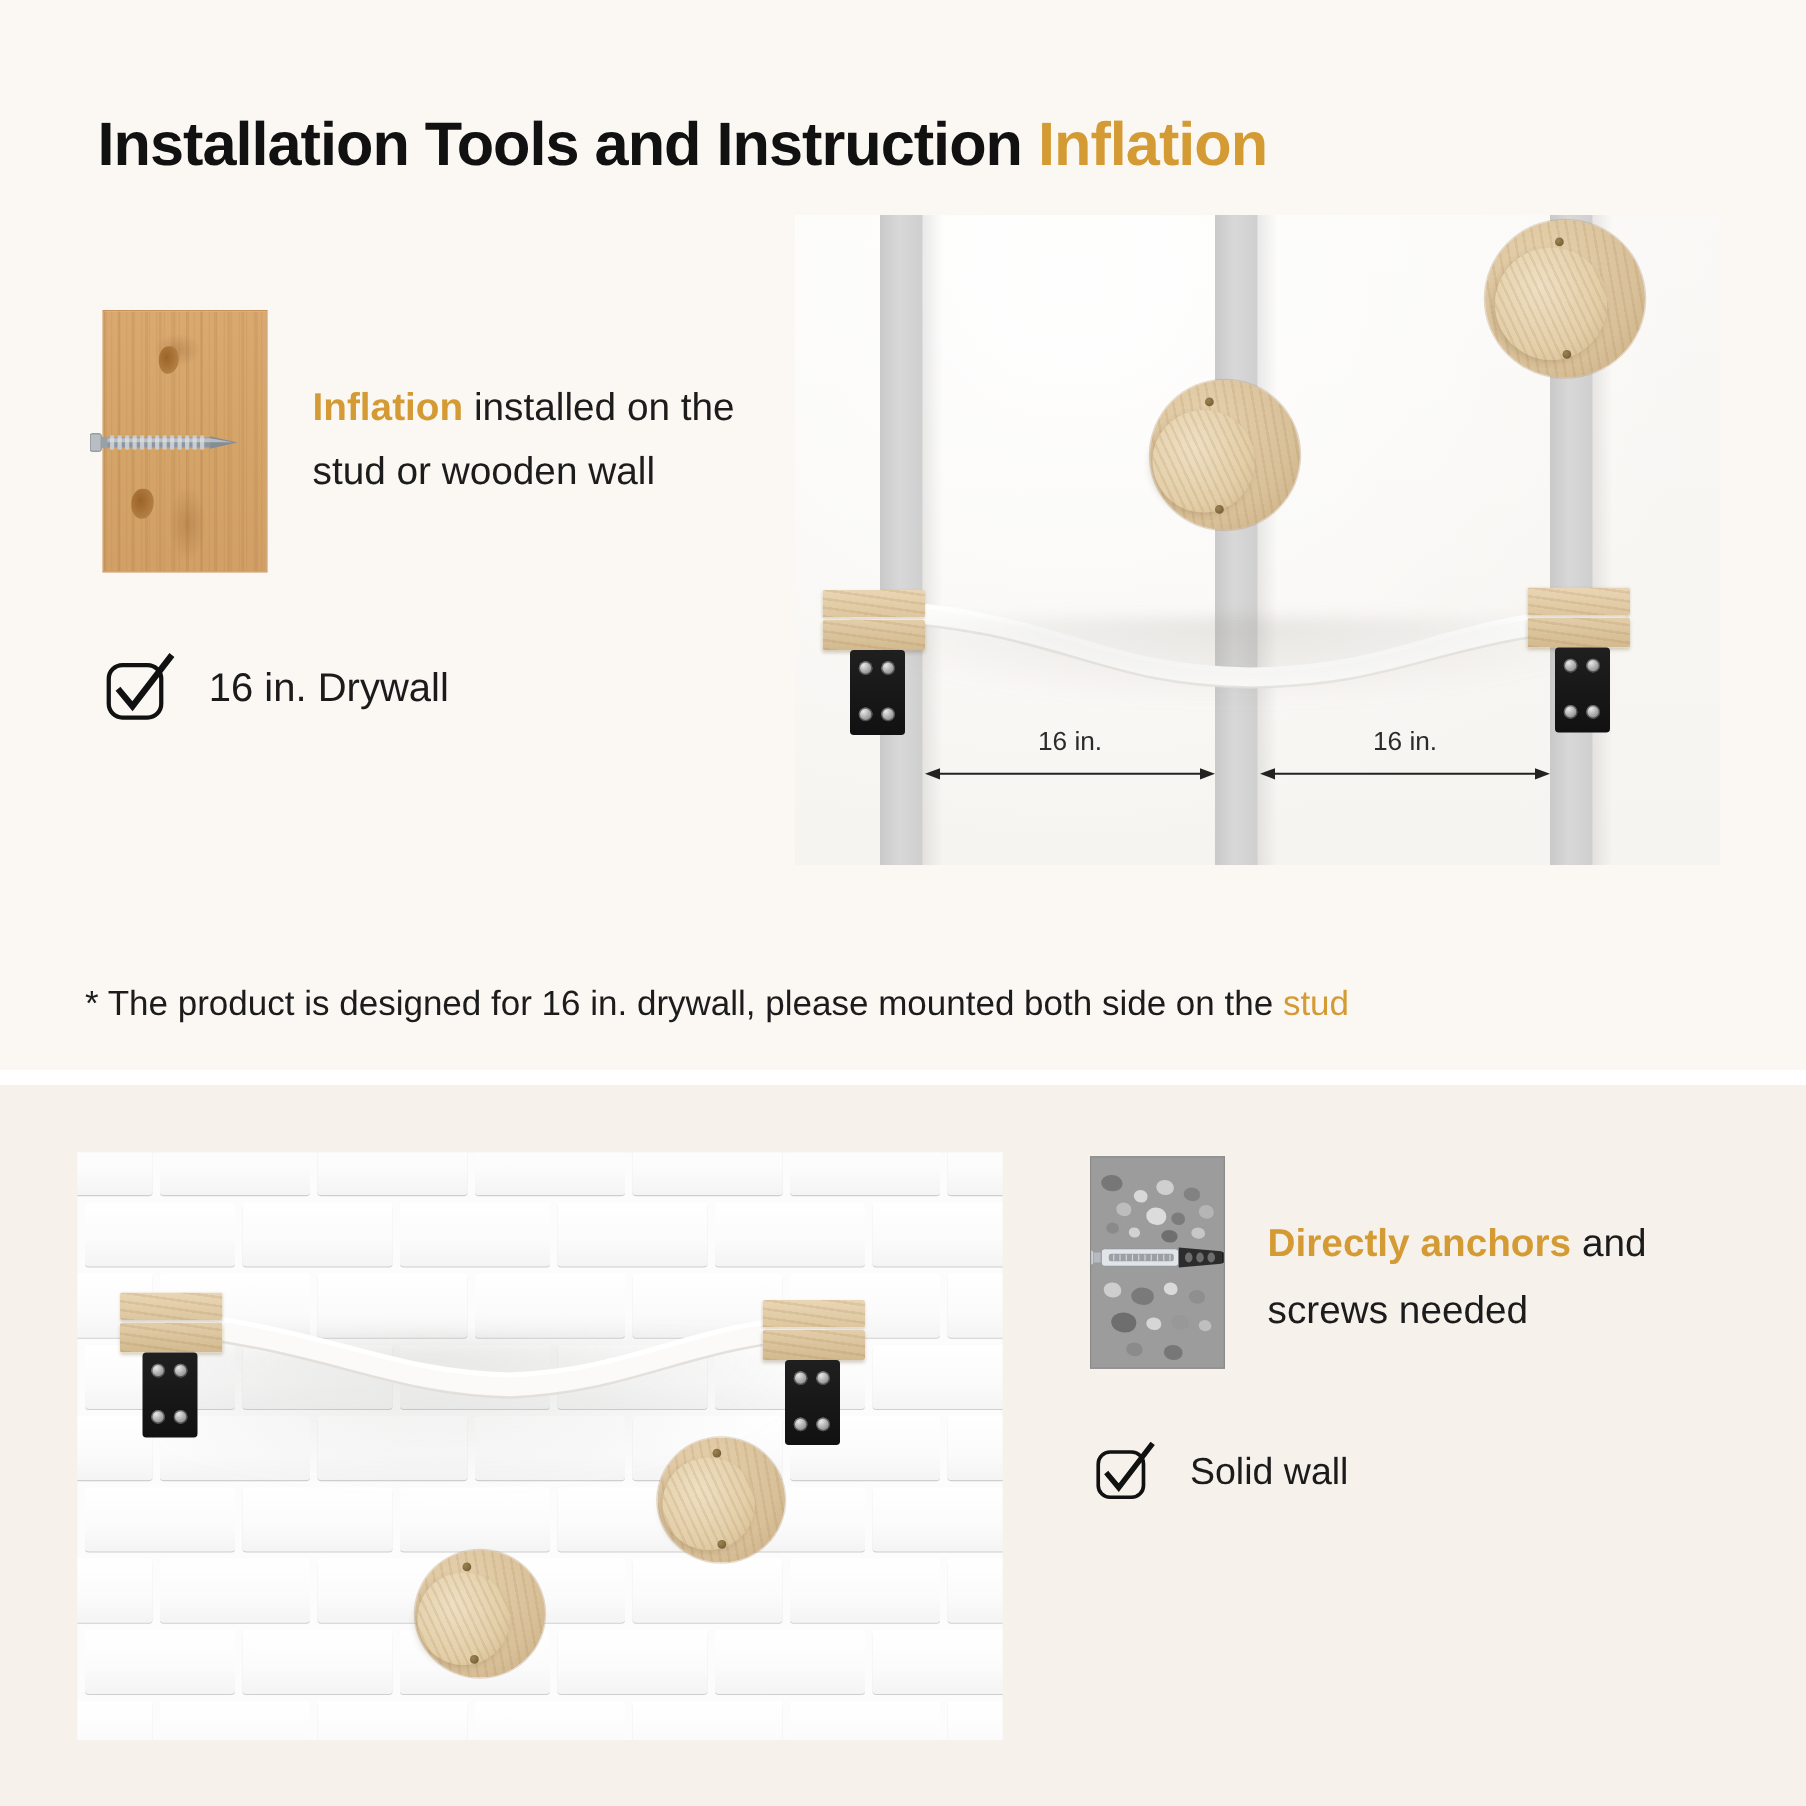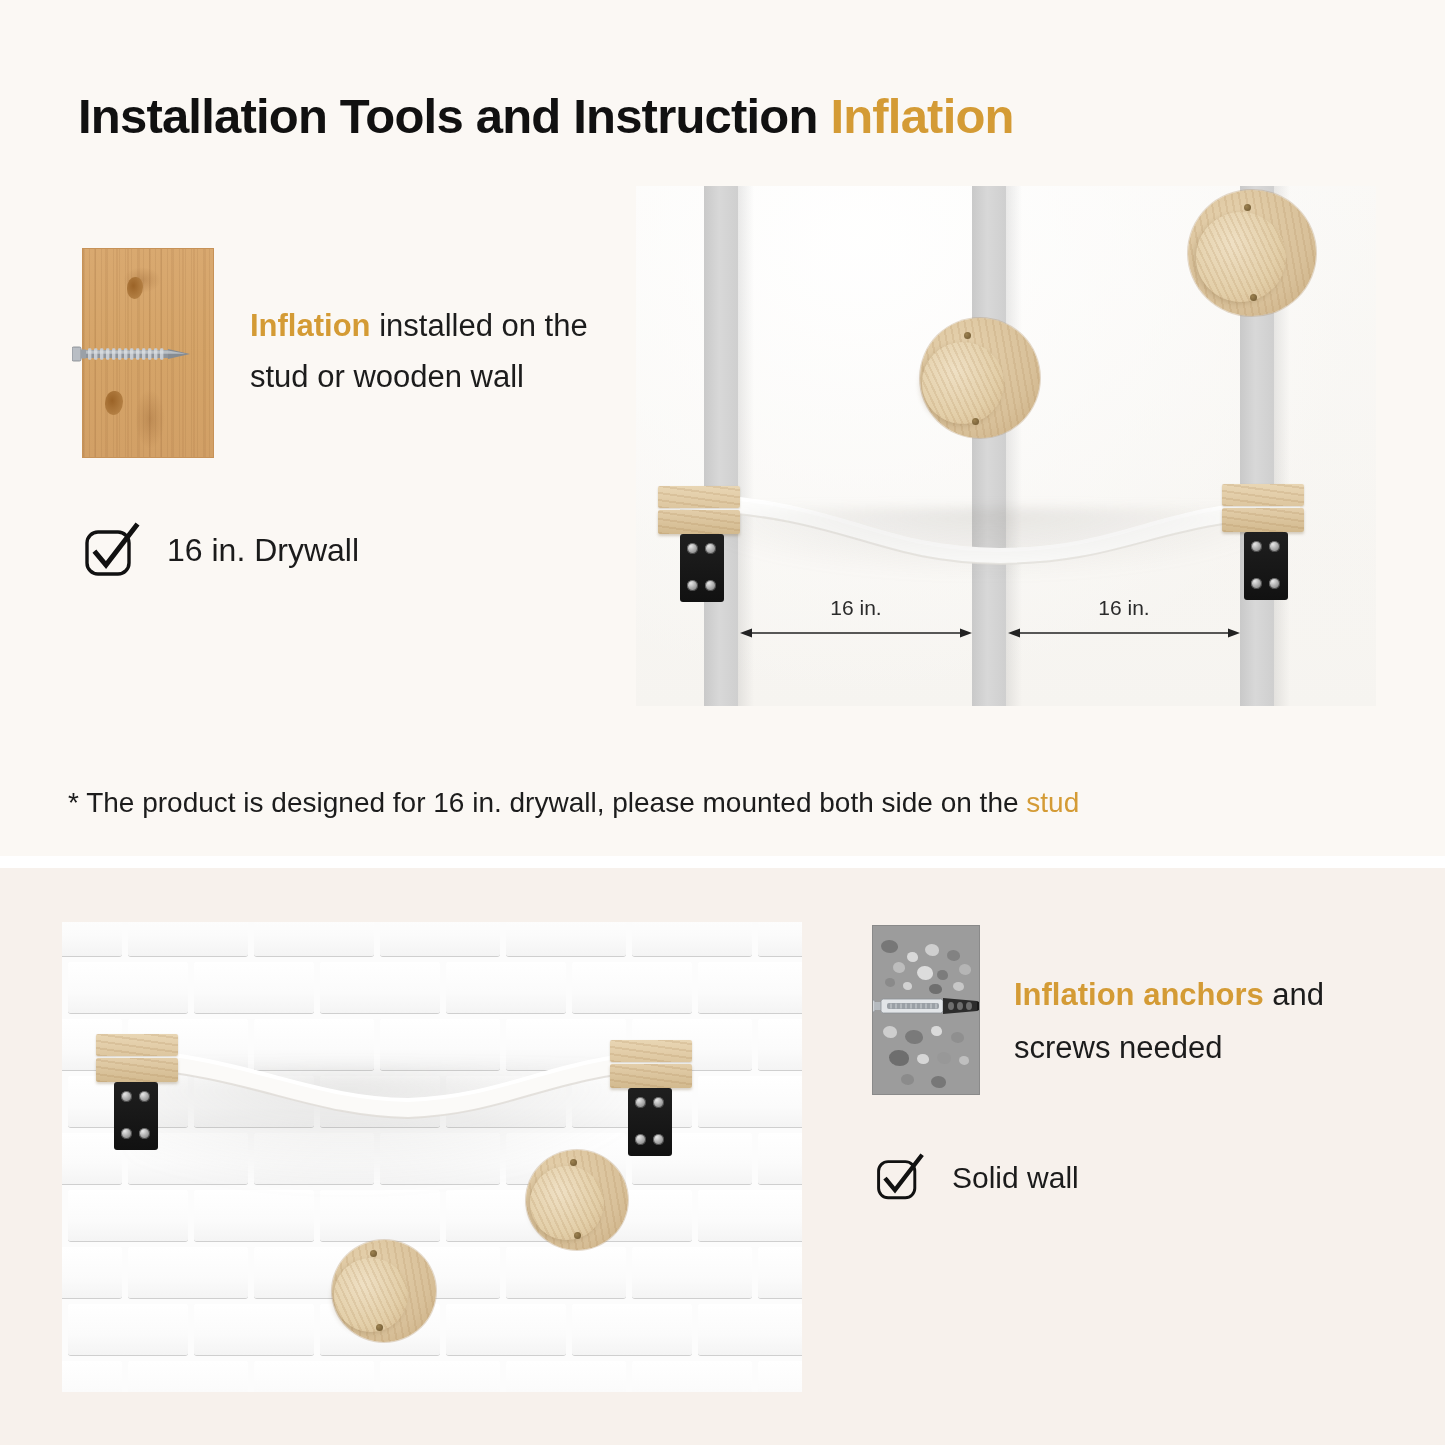--- a/index.html
+++ b/index.html
@@ -76,21 +76,21 @@
   .cl-top .check-box { width:58px; height:58px; }
   .cl-top .check-label { font-size:32px; margin-left:25px; }
 
   .cl-bottom { left:876px; top:1135px; }
   .cl-bottom .check-row { height:85px; }
   .cl-bottom .check-box { width:50px; height:50px; }
   .cl-bottom .check-label { font-size:30px; margin-left:26px; }
 
   
   .illus-top {
-    position:absolute; left:636px; top:186px; width:740px; height:520px;
+    position:absolute; left:636px; top:172px; width:740px; height:520px;
     overflow:hidden;
     background:linear-gradient(180deg,#fdfcfa 0%,#f8f6f2 100%);
   }
   .stud {
     position:absolute; top:0; height:520px; width:34px;
     background:linear-gradient(90deg,#c9c9c9,#d8d8d8 45%,#cfcfcf);
   }
   .stud::after {
     content:""; position:absolute; left:34px; top:0; width:16px; height:100%;
     background:linear-gradient(90deg, rgba(140,140,140,.18), rgba(140,140,140,0));
@@ -516,21 +516,21 @@
         <g fill="#6e6e6e">
           <ellipse cx="86" cy="12" rx="3" ry="4"></ellipse>
             <ellipse cx="95" cy="12" rx="3" ry="4"></ellipse>
           <ellipse cx="104" cy="12" rx="3" ry="4"></ellipse>
         </g>
       </svg>
     </div>
   </div>
 
   <div class="inflation-text">
-    <span class="accent">Inflation anchors</span><span> and screws needed</span>
+    <span class="accent">Directly anchors</span><span> and screws needed</span>
   </div>
 
   <div class="check-list cl-bottom">
     <div class="check-row">
       <span class="check-box">
         <svg width="50" height="50" viewBox="0 0 58 58">
           <rect x="3" y="10" width="42" height="42" rx="11" fill="none" stroke="#111" stroke-width="3.4"></rect>
           <path d="M12 31 L22 43 L52 4" fill="none" stroke="#111" stroke-width="5" stroke-linecap="square"></path>
         </svg>
       </span>

